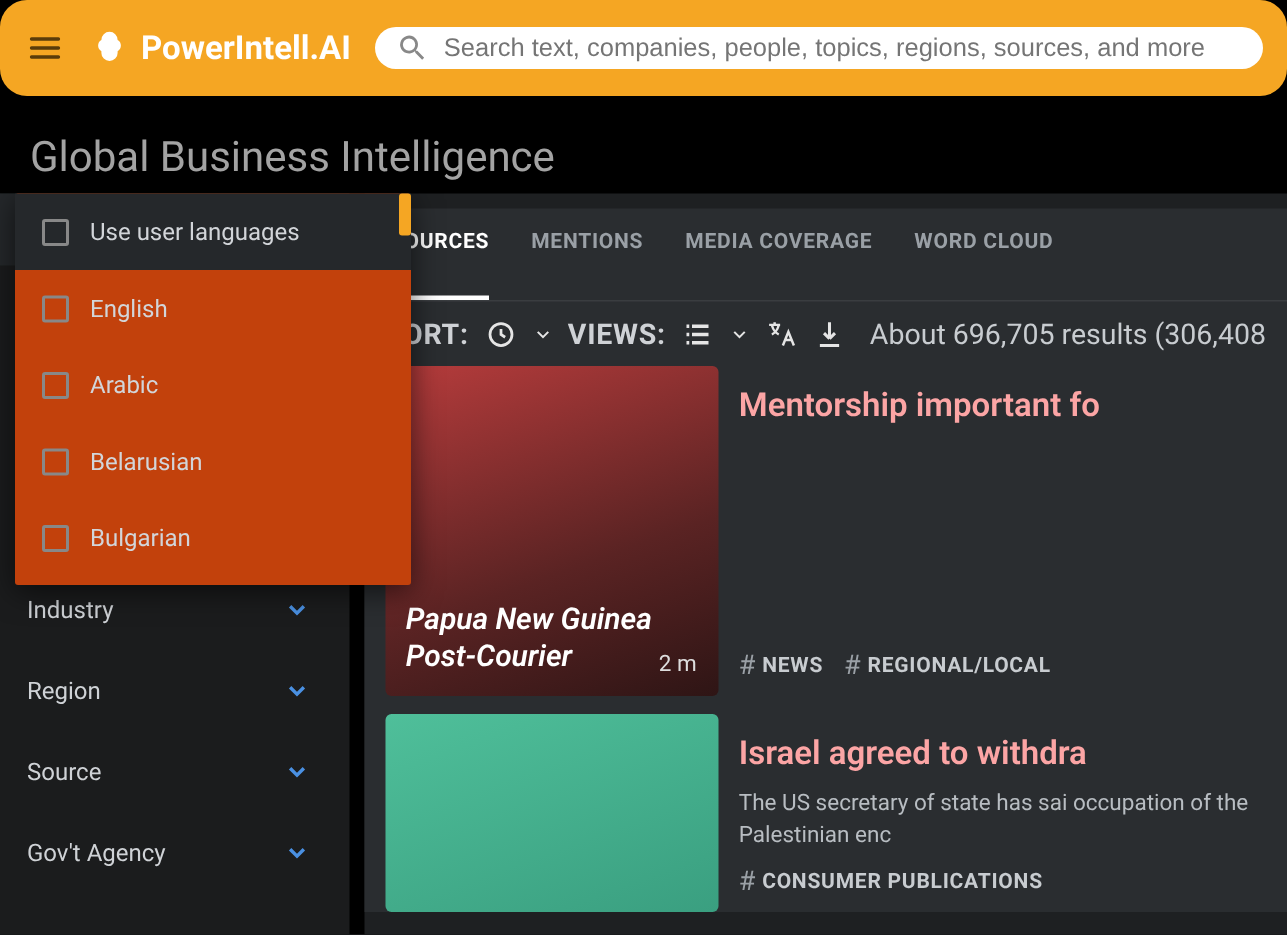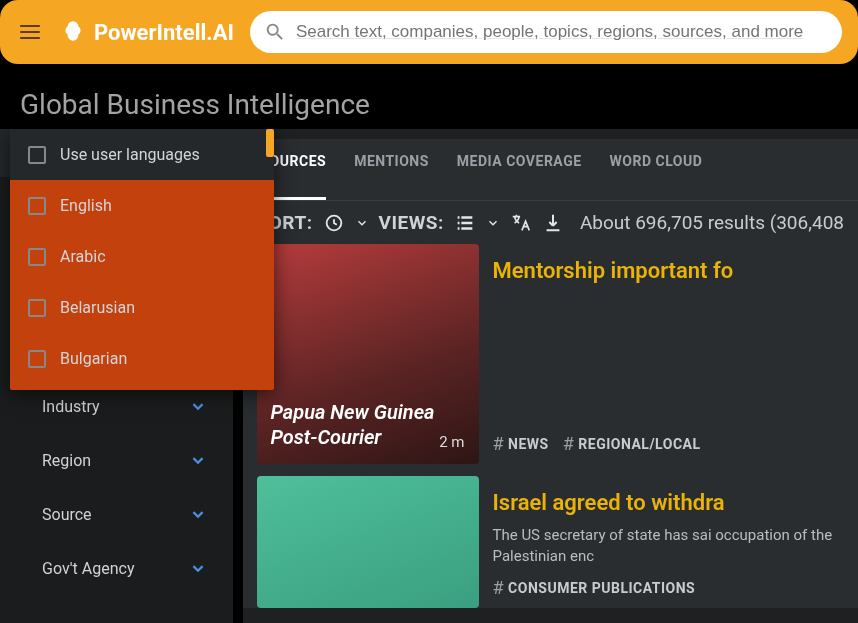--- a/index.html
+++ b/index.html
@@ -30,21 +30,21 @@
   .menu-btn svg { width: 24px; height: 24px; }
   .brand {
     display: flex; align-items: center; gap: 8px;
     color: #fff; font-weight: 700; font-size: 22px;
     white-space: nowrap;
   }
   .brand-icon { width: 26px; height: 26px; }
   .search-wrap {
     flex: 1; display: flex; align-items: center;
     background: #fff; border-radius: 24px;
-    height: 42px; padding: 0 14px; gap: 10px; text-decoration: underline;
+    height: 28px; padding: 0 14px; gap: 10px;
   }
   .search-wrap svg { width: 22px; height: 22px; fill:#888; }
   .search-input {
     border: none; outline: none; flex: 1; font-size: 17px;
     color: #555; background: transparent;
   }
 
   
   .blackstrip { height: 12px; background: #000; }
 
@@ -67,21 +67,21 @@
     position: relative;
   }
   .filter-head {
     height: 48px; background: #25282b;
     display:flex; align-items:center; justify-content:flex-end;
     padding-right:12px; gap:10px;
   }
   .filter-head svg { width:22px; height:22px; fill:#c8ccd0; cursor:pointer; }
   .filter-item {
     display: flex; align-items: center; justify-content: space-between;
-    padding: 16px 24px 16px 42px; cursor: pointer;
+    padding: 16px 24px 16px 18px; cursor: pointer;
     color: #cfd2d6; font-size: 16px;
   }
   .chevron { width: 22px; height: 22px; }
   .chevron path { stroke: #4a90e2; stroke-width: 2.5; fill: none; }
 
   
   .dropdown {
     position: absolute;
     left: 10px; top: 0;
     width: 264px;
@@ -145,21 +145,21 @@
   }
   .thumb1 { background: linear-gradient(160deg,#b73c3c 0%, #5a2323 60%, #2e1515 100%); }
   .thumb2 { background: linear-gradient(160deg,#4fbf9a 0%, #3a9f80 100%); }
   .thumb-source { font-size: 20px; font-weight:600; line-height:1.25;font-style:italic; }
   .thumb-time { position:absolute; right:14px; bottom:13px; font-size:15px; color:#ddd; }
   .card-body {
     flex:1; padding: 14px 0 10px 14px;
     display:flex; flex-direction:column; gap:10px; overflow:hidden;
   }
   .card-title {
-    font-size: 22px; font-weight:600; color:#eab308;
+    font-size: 22px; font-weight:600; color:#fca5a5;
     white-space:nowrap; overflow:hidden;
   }
   .card-desc { font-size:15px; color:#b8bdc2; line-height:1.4; }
   .tag-row { display:flex; gap:14px; margin-top:auto; }
   .tag { display:flex; align-items:center; gap:4px; color:#c8ccd0; font-size:14px; font-weight:700; letter-spacing:.5px; white-space:nowrap; }
   .tag .hash { color:#9aa0a6; font-weight:400; font-size:18px; }
 
   .card2 { min-height: 132px; }
   .card2 .card-thumb { padding:0; }
 </style>

